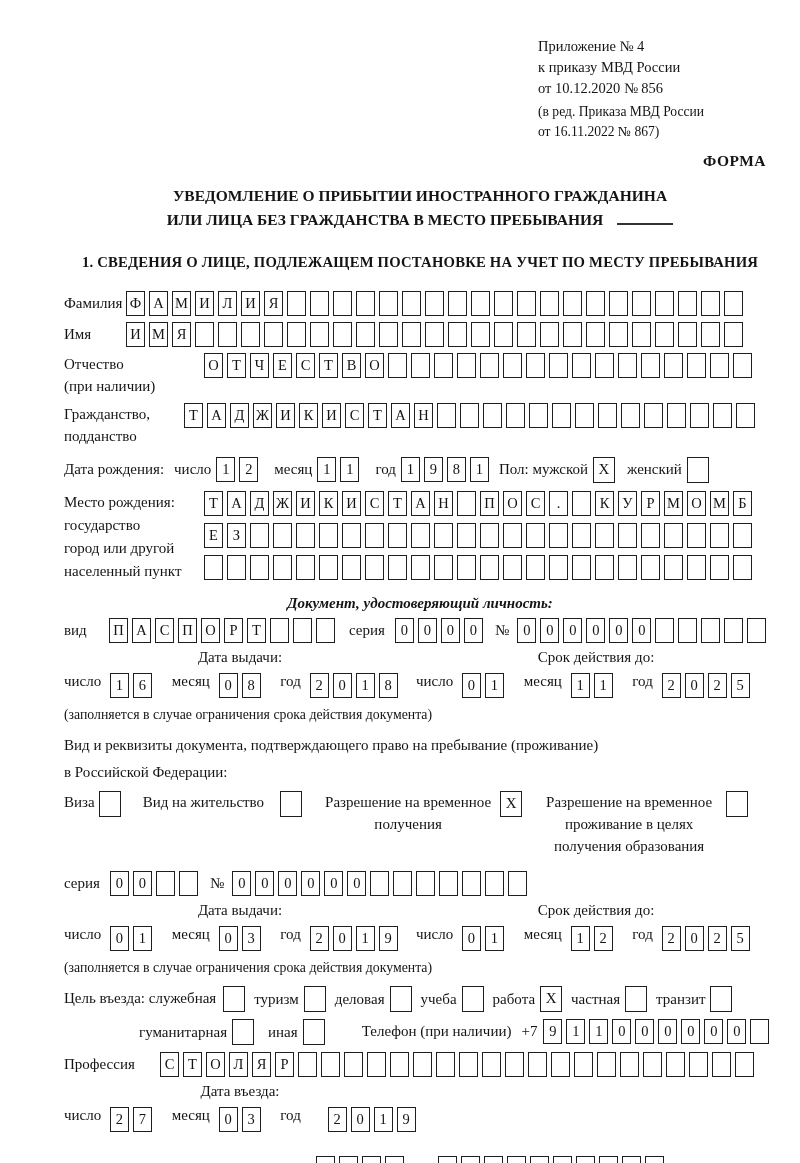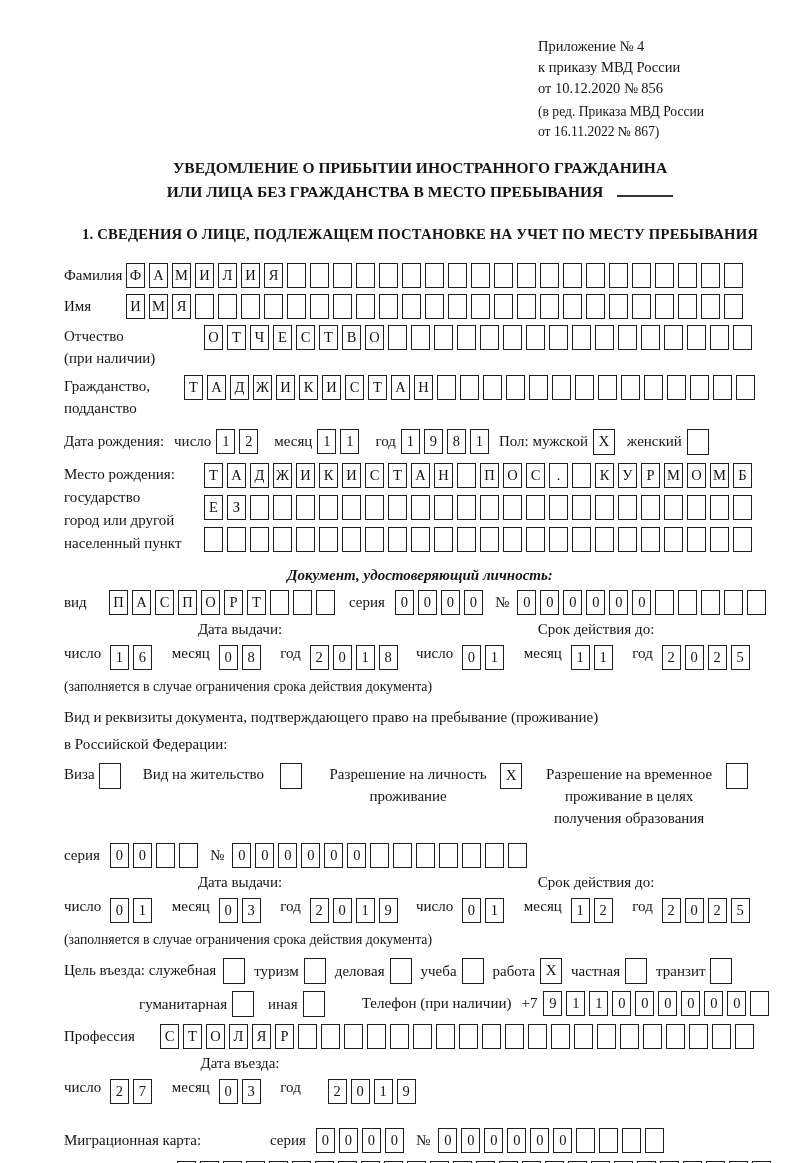--- a/index.html
+++ b/index.html
@@ -62,20 +62,21 @@
 
   <div class="appendix">
     <div>Приложение № 4</div>
     <div>к приказу МВД России</div>
     <div>от 10.12.2020 № 856</div>
   </div>
   <div class="revision">
     <div>(в ред. Приказа МВД России</div>
     <div>от 16.11.2022 № 867)</div>
   </div>
+  <div class="form-label">ФОРМА</div>
 
   <div class="title">
     <div>УВЕДОМЛЕНИЕ О ПРИБЫТИИ ИНОСТРАННОГО ГРАЖДАНИНА</div>
     <div><span>ИЛИ ЛИЦА БЕЗ ГРАЖДАНСТВА В МЕСТО ПРЕБЫВАНИЯ</span><span class="blank-line"></span></div>
   </div>
 
   <div class="section-heading">1. СВЕДЕНИЯ О ЛИЦЕ, ПОДЛЕЖАЩЕМ ПОСТАНОВКЕ НА УЧЕТ ПО МЕСТУ ПРЕБЫВАНИЯ</div>
 
   <div class="form-body">
 
@@ -175,21 +176,21 @@
     <div class="opts">
       <div class="opt">
         <span class="opt-text">Виза</span>
         <span class="cbox" style="margin-left:4px;"></span>
       </div>
       <div class="opt gap14">
         <span class="opt-text">Вид на жительство</span>
         <span class="cbox gap10" style="margin-left:16px;"></span>
       </div>
       <div class="opt gap14">
-        <span class="opt-text c">Разрешение на личность проживание</span>
+        <span class="opt-text c">Разрешение на временное получения</span>
         <span class="cbox">X</span>
       </div>
       <div class="opt gap10">
         <span class="opt-text c2">Разрешение на временное проживание в целях получения образования</span>
         <span class="cbox"></span>
       </div>
     </div>
 
     <div class="frow">
       <div class="lbl" style="margin-right:10px;">серия</div>

